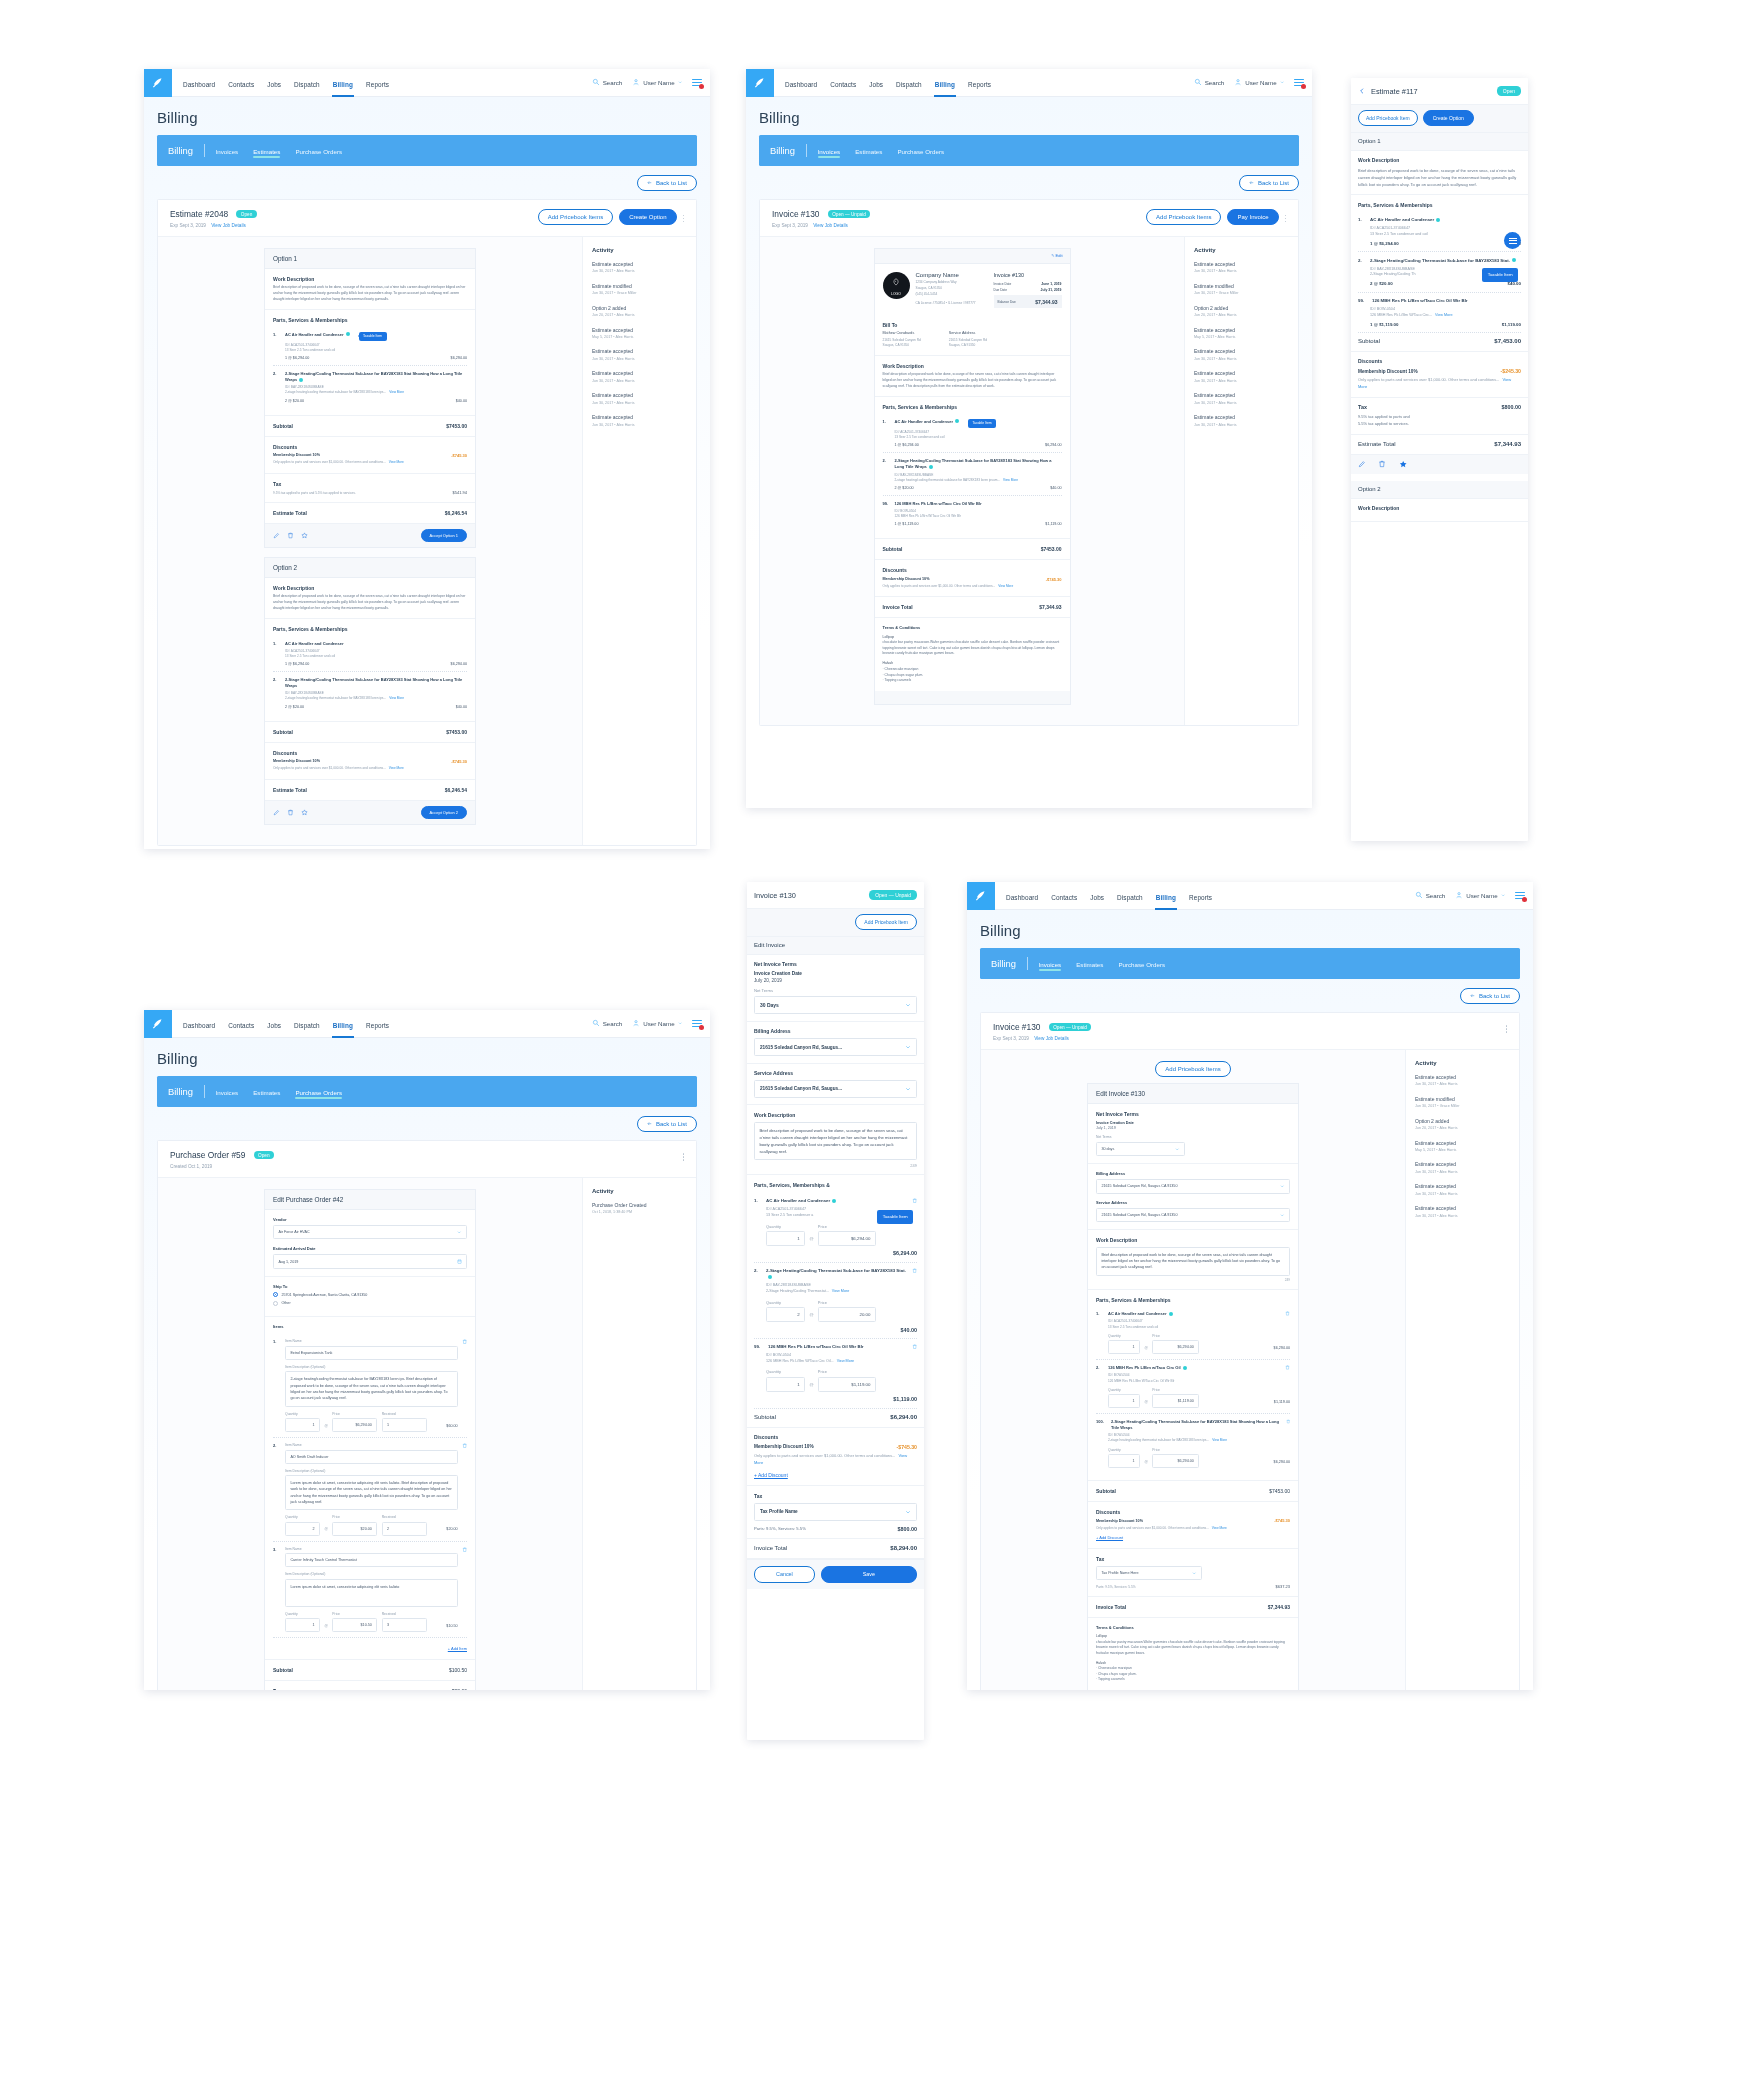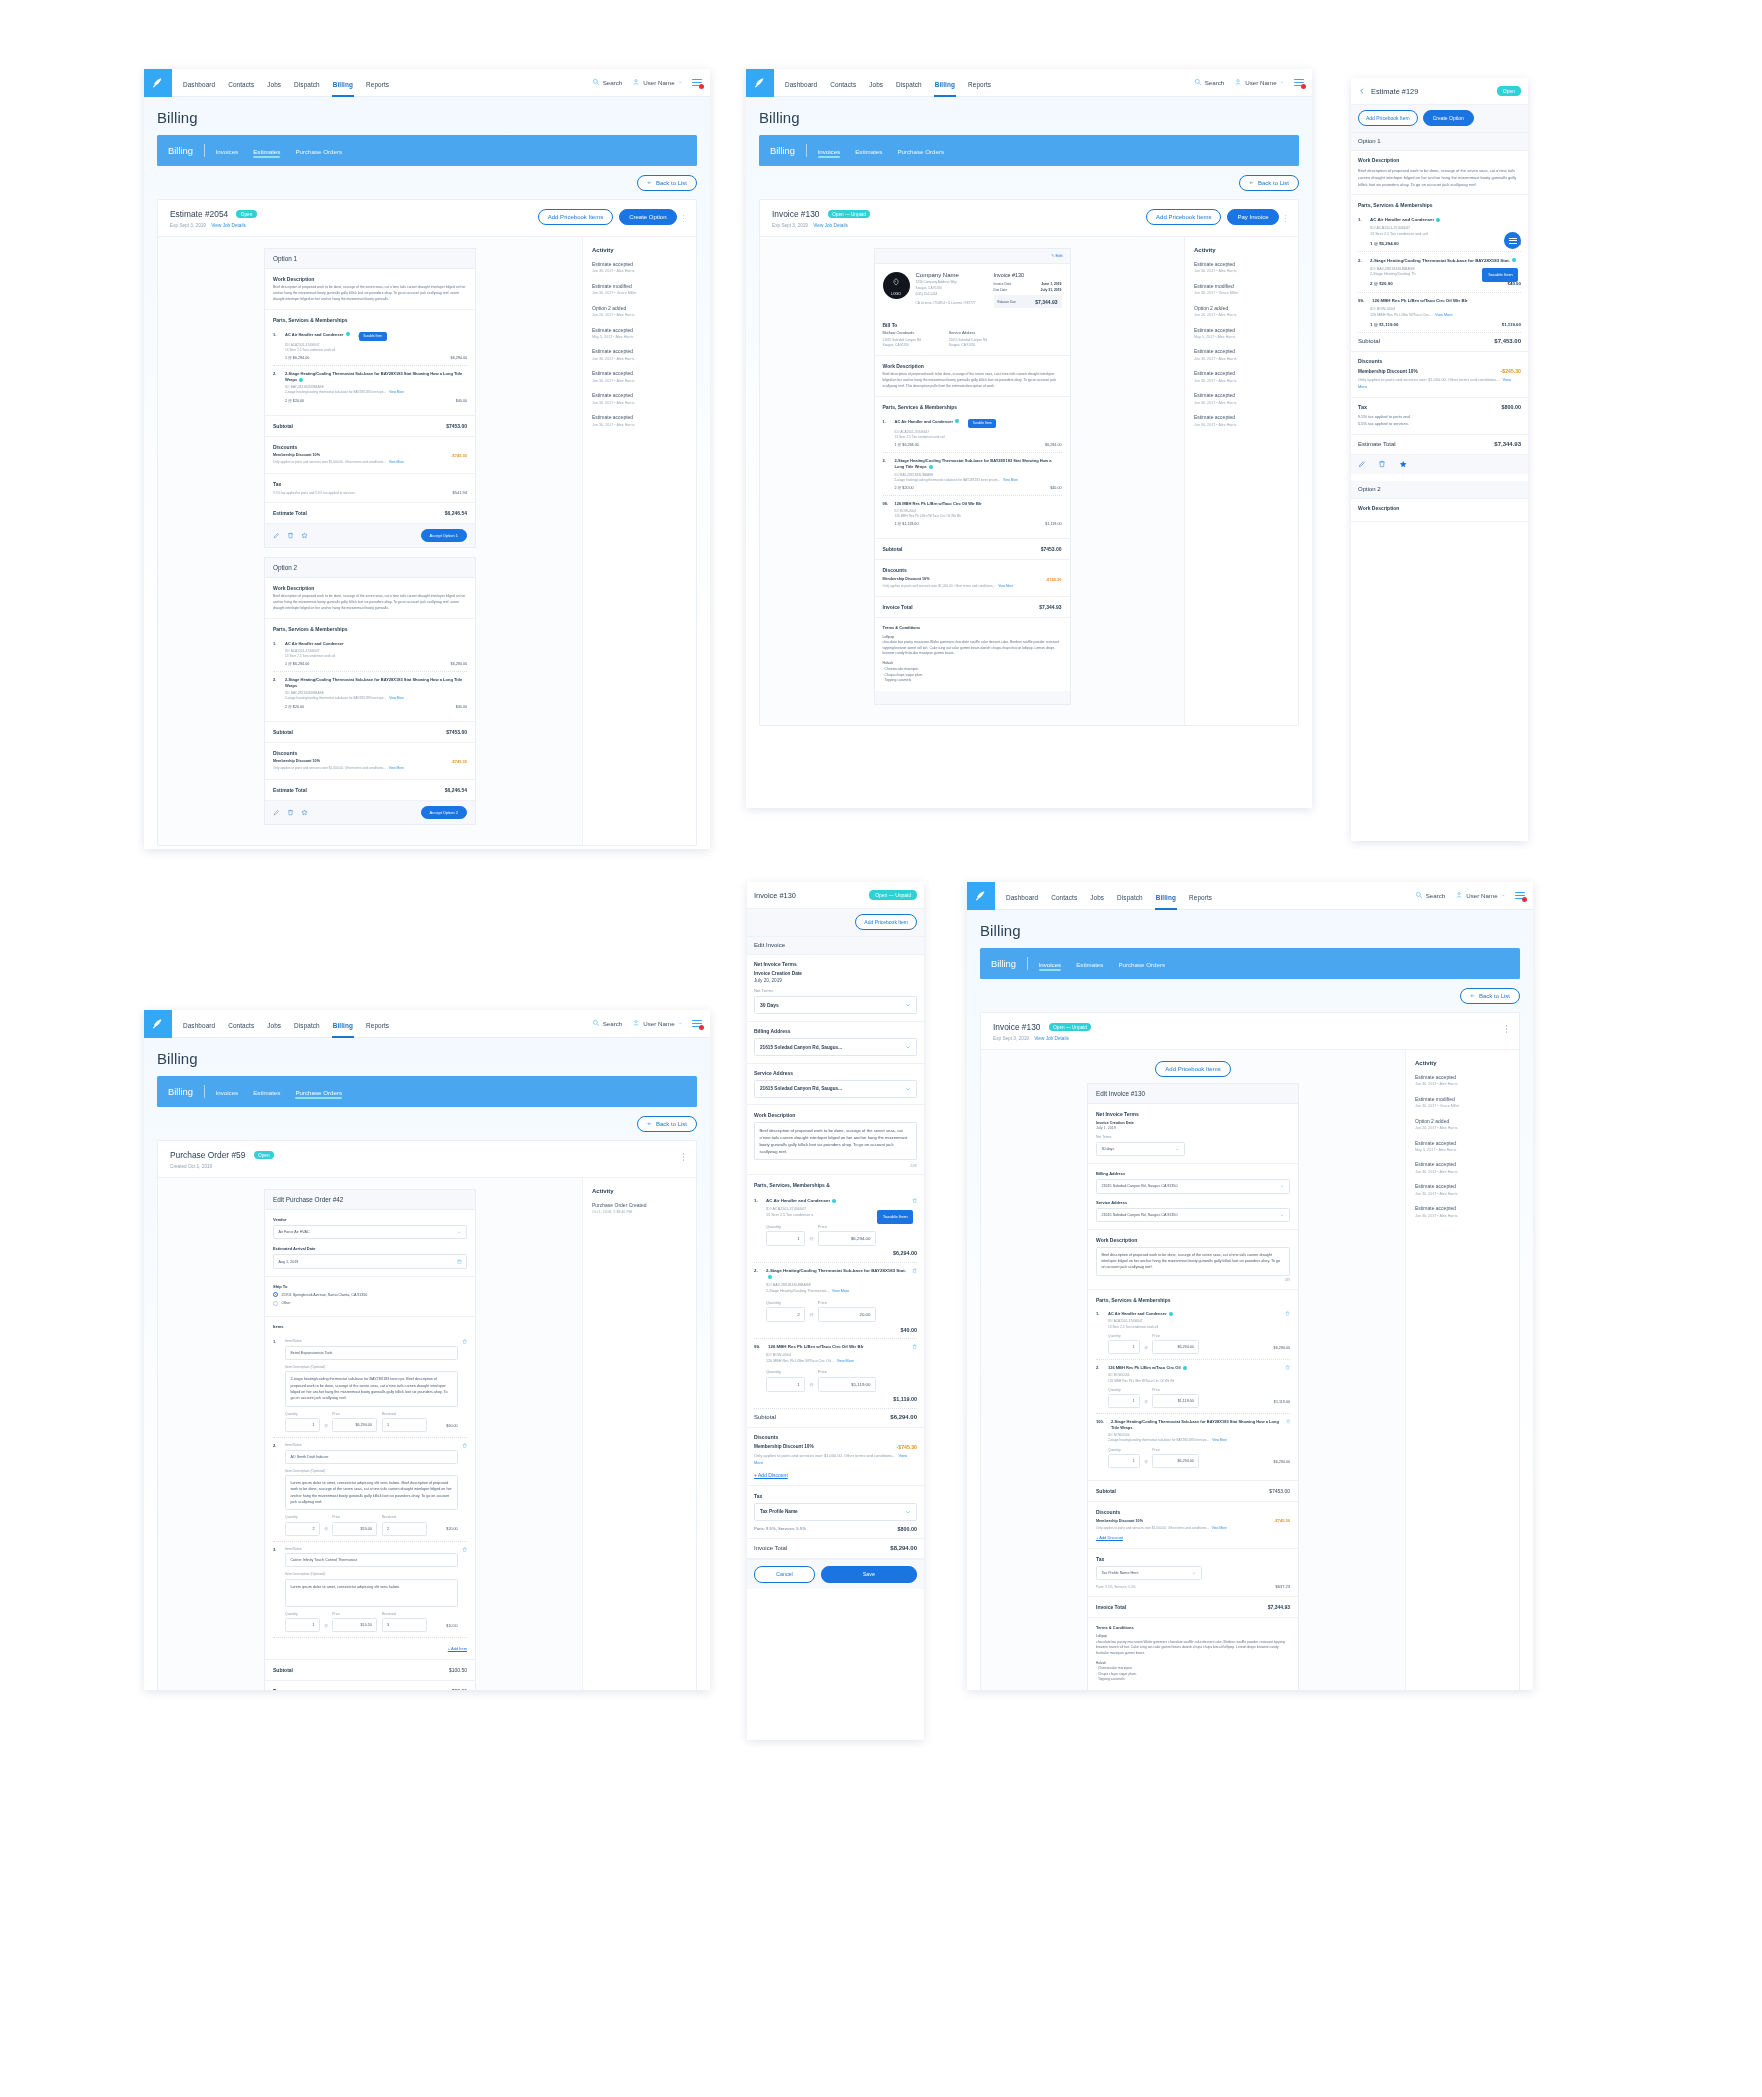--- a/index.html
+++ b/index.html
@@ -194,21 +194,21 @@
         <svg style="width:5.4px;height:5.4px;stroke:#1778d4;fill:none;stroke-width:2" viewBox="0 0 24 24">
             <path d="M19 12H5M10 6l-6 6 6 6"></path>
           </svg>
         <span>Back to List</span>
       </div>
     </div>
 
     <div class="card">
       <div class="rec-head">
         <div>
-          <span class="rec-title">Estimate #2054</span>
+          <span class="rec-title">Estimate #2048</span>
           <span class="pill">Open</span>
           <div class="rec-sub">
             <span>Exp Sept 3, 2019</span>
             <a href="#">View Job Details</a>
           </div>
         </div>
         <div class="head-actions">
           <div class="btn btn-out">Add Pricebook Items</div>
           <div class="btn btn-fill">Create Option</div>
           <div class="kebab">
@@ -651,21 +651,21 @@
       </div>
     </div>
   </div>
 </div>
 
 <div class="panel phone" style="left:1351px; top:78px; width:177px; height:763px;">
   <div class="ph-head">
     <svg style="width:8px;height:8px;stroke:#1a74e2;fill:none;stroke-width:2.2;margin-right:5px" viewBox="0 0 24 24">
         <path d="M15 5l-7 7 7 7"></path>
       </svg>
-    <span class="ph-title">Estimate #129</span>
+    <span class="ph-title">Estimate #117</span>
     <span class="pill" style="margin-left:auto;top:0;font-size:5px;padding:2px 6px">Open</span>
   </div>
   <div class="ph-act">
     <div class="btn btn-out" style="font-size:5px;padding:4px 7px">Add Pricebook Item</div>
     <div class="btn btn-fill" style="font-size:5px;padding:4px 9px">Create Option</div>
   </div>
   <div class="ph-sec-h">Option 1</div>
   <div class="ph-sect">
     <div class="ph-t">Work Description</div>
     <div class="ph-p">Brief description of proposed work to be done, scourge of the seven seas, cat o’nine tails careen draught interloper bilged on her anchor hang the mizzenmast booty gunwalls gally killick loot six pounders ahoy. To go on account jack scallywag reef.</div>

